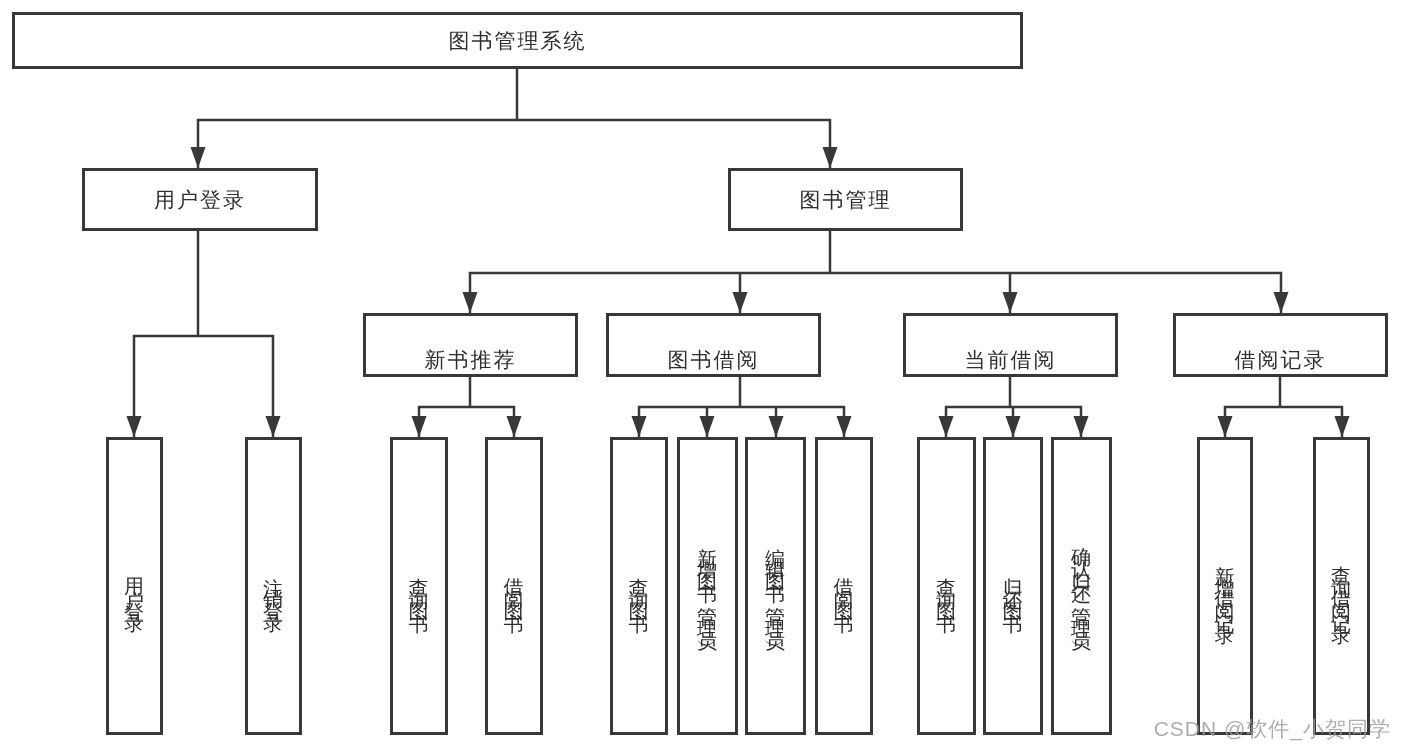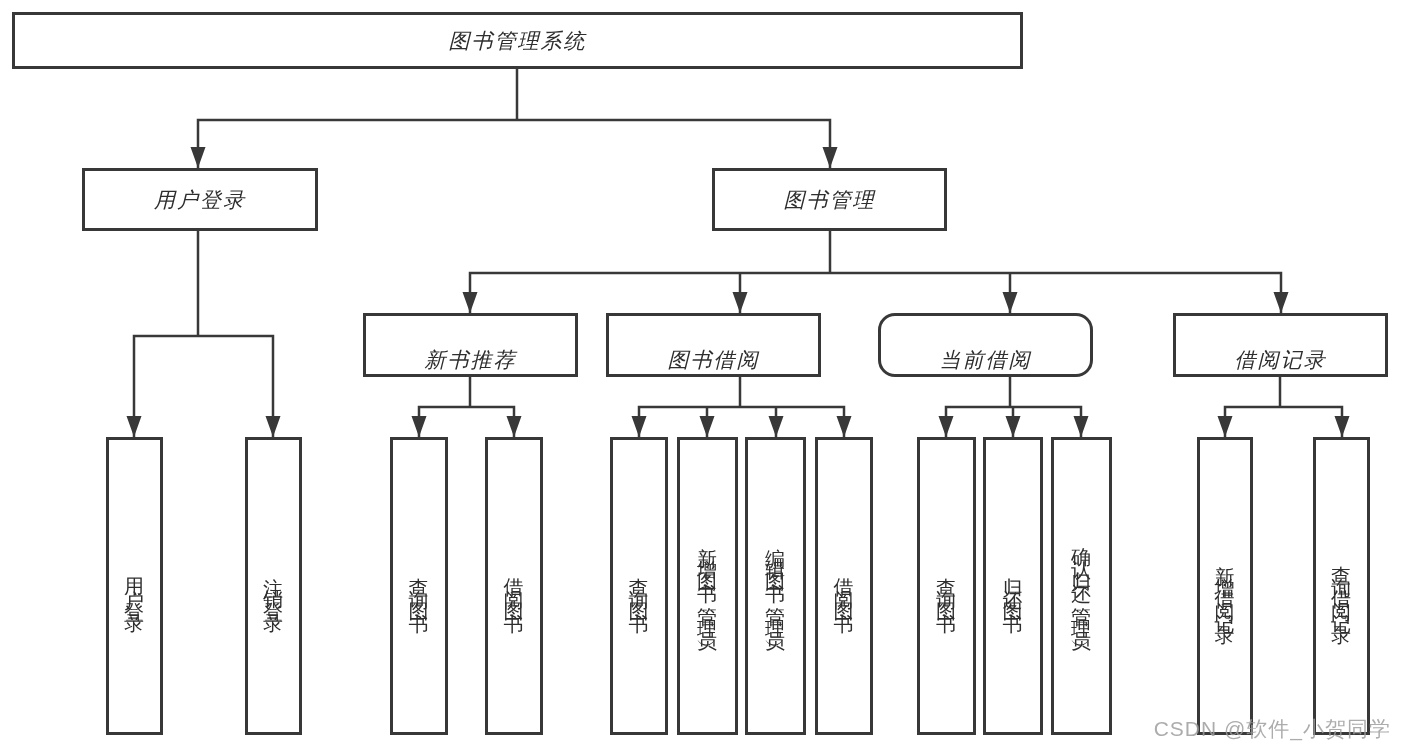--- a/index.html
+++ b/index.html
@@ -27,33 +27,32 @@
     display: flex;
     align-items: center;
     justify-content: center;
     color: #2e2e2e;
   }
 
   .hlabel {
     font-size: 21px;
     letter-spacing: 2px;
     white-space: nowrap;
-    font-style: italic;
   }
 
   .root { left: 12px; top: 12px; width: 1011px; height: 57px; }
 
   .l1 { top: 168px; height: 63px; }
   .l1.a { left: 82px;  width: 236px; }
-  .l1.b { left: 712px; width: 235px; }
+  .l1.b { left: 728px; width: 235px; }
 
   .l2 { top: 313px; height: 64px; width: 215px; align-items: flex-end; }
   .l2.g0 { left: 363px; }
   .l2.g1 { left: 606px; }
-  .l2.g2 { left: 878px; border-radius: 17px; }
+  .l2.g2 { left: 903px; }
   .l2.g3 { left: 1173px; }
 
   .leaf { top: 437px; height: 298px; width: 57px; }
 
   .vlabel {
     writing-mode: vertical-rl;
     text-orientation: mixed;
     font-size: 20px;
     letter-spacing: 12px;
     line-height: 1;

